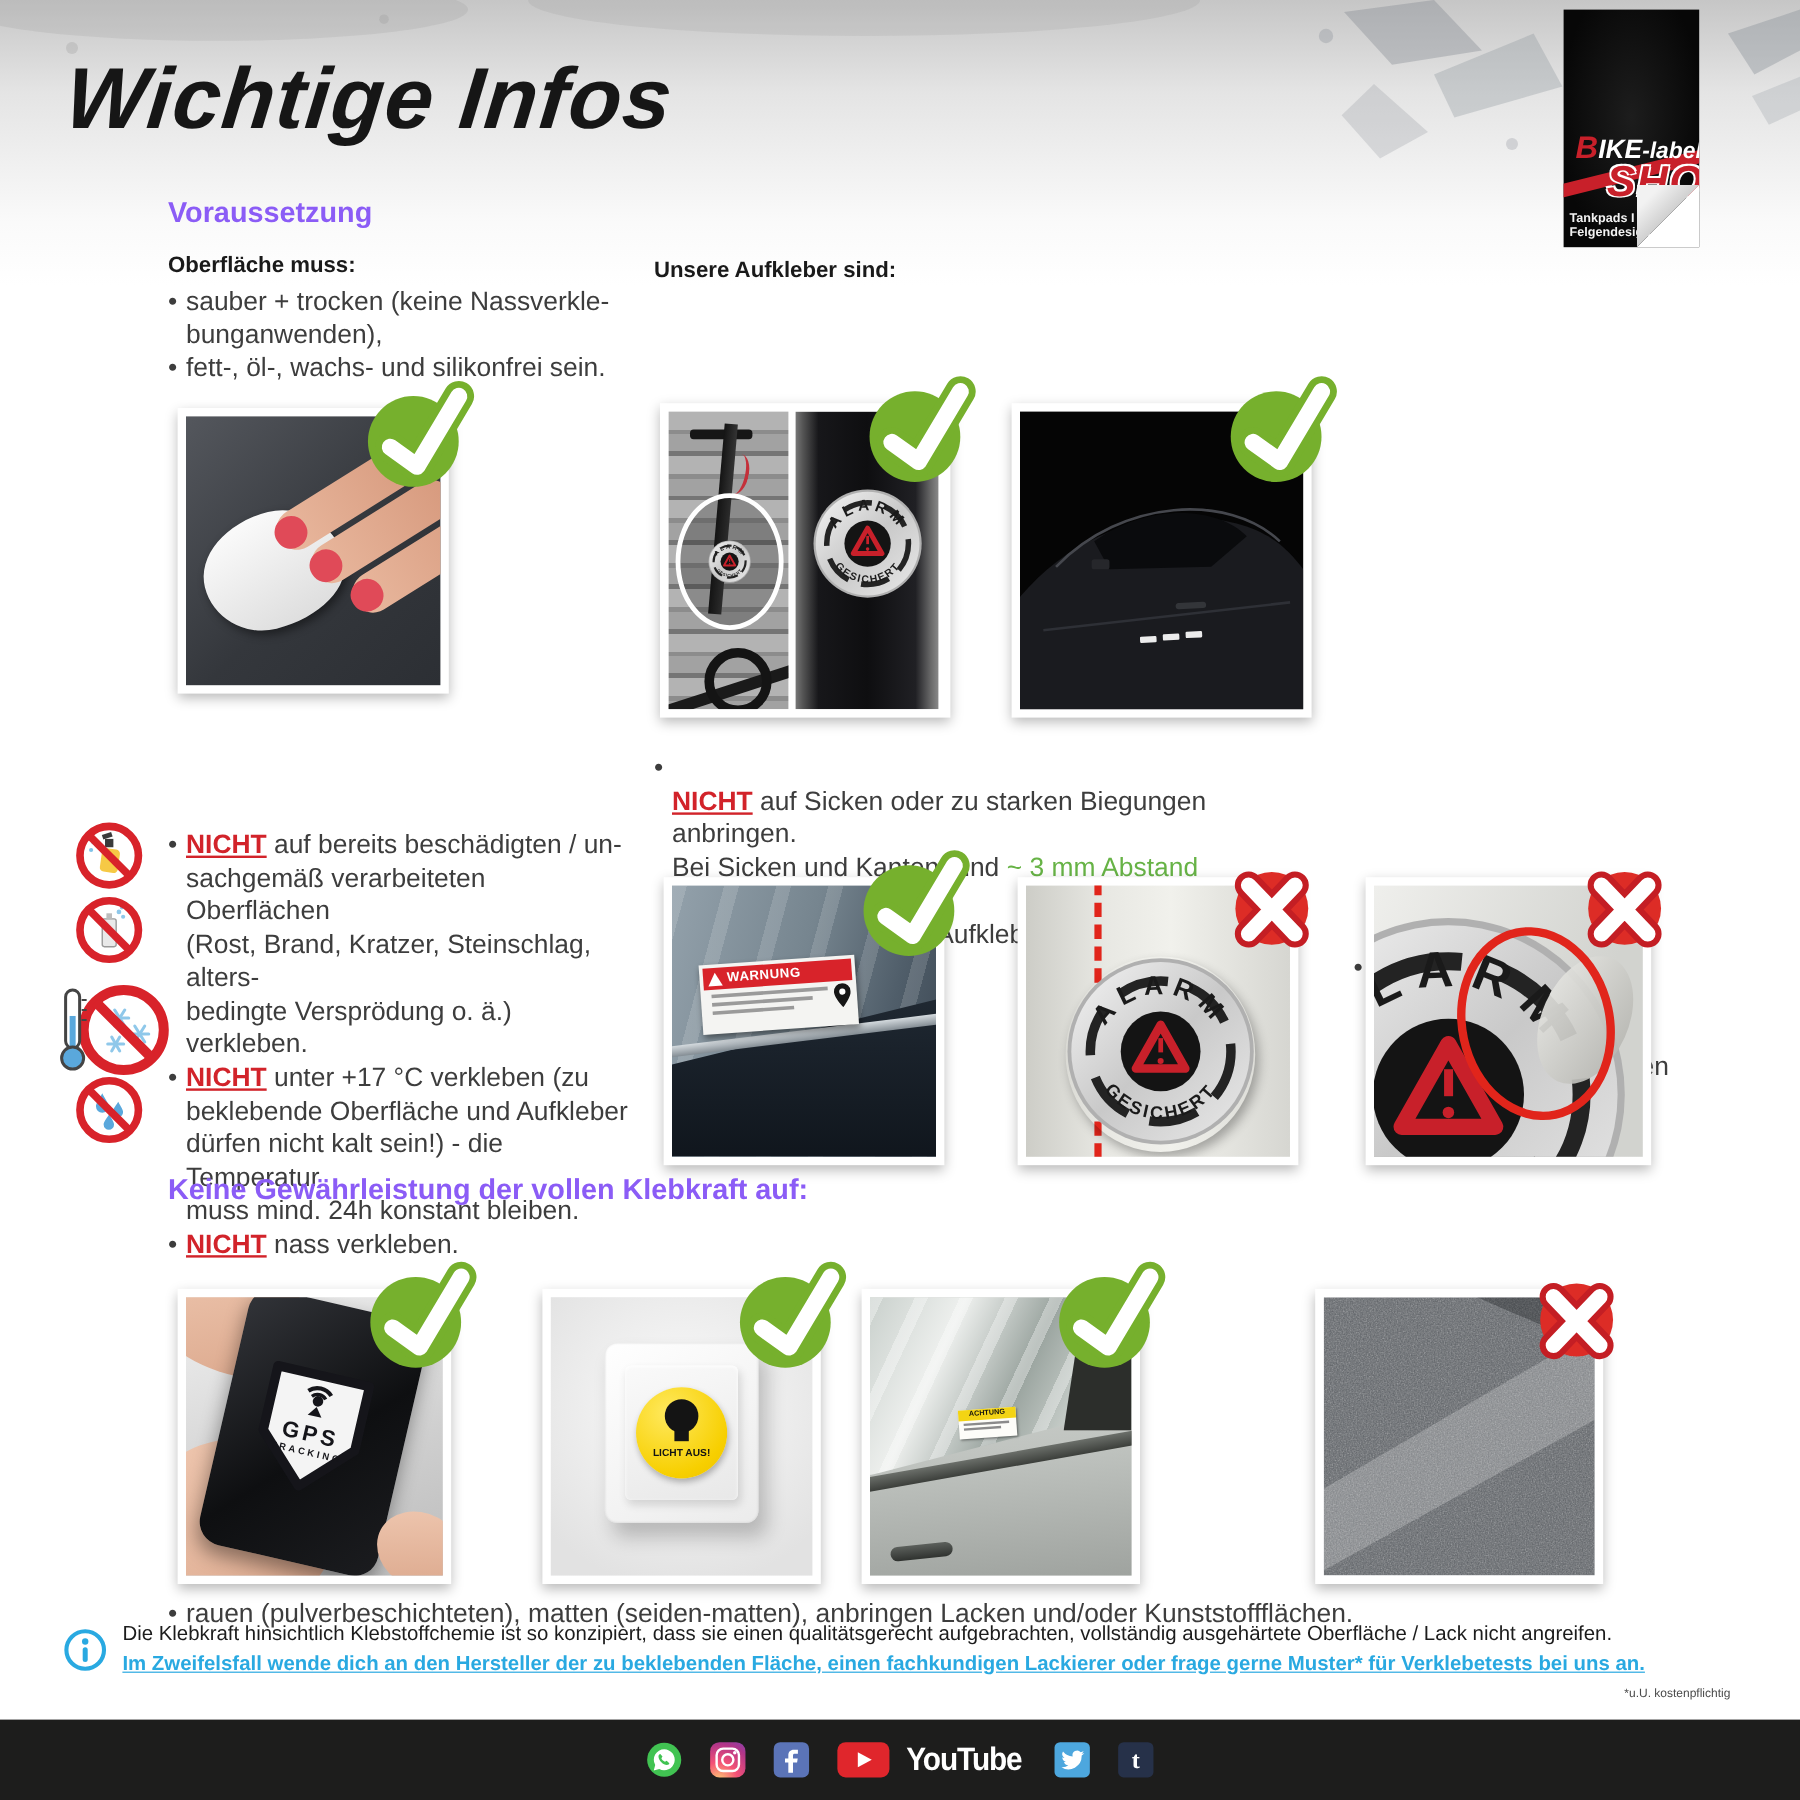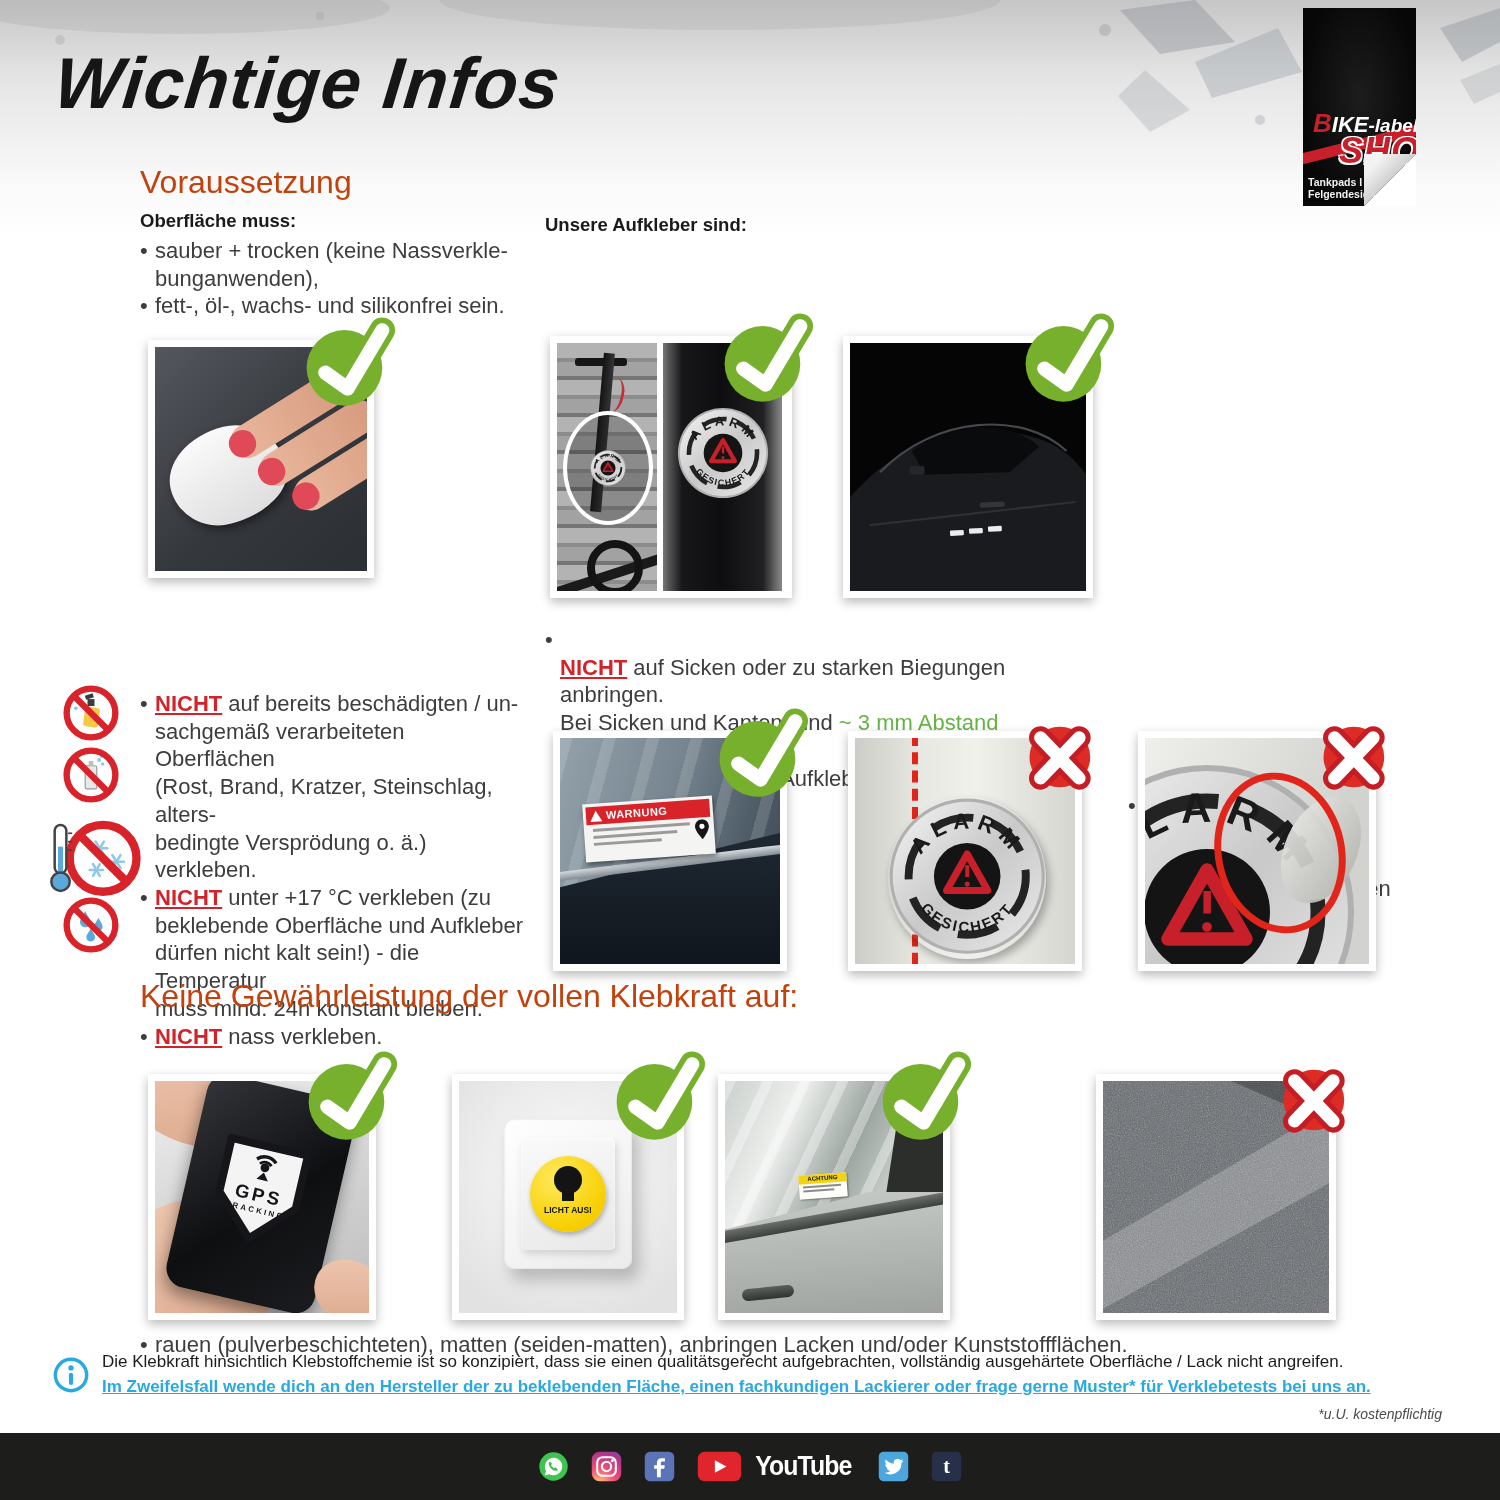--- a/index.html
+++ b/index.html
@@ -26,21 +26,21 @@
   .logo-shop{left:36px;top:122px;font-size:36px;font-weight:bold;font-style:italic;color:#c8202a;letter-spacing:1px;
     text-shadow:-1.5px -1.5px 0 #fff,1.5px -1.5px 0 #fff,-1.5px 1.5px 0 #fff,1.5px 1.5px 0 #fff;}
   .logo-tag{left:5px;top:168px;font-size:10.5px;font-weight:bold;color:#f2f2f2;letter-spacing:0;}
   .curl-white{right:0;bottom:0;width:52px;height:52px;background:#fff;
     clip-path:polygon(100% 0,100% 100%,0 100%);}
   .curl-fold{right:0;bottom:0;width:52px;height:52px;
     background:linear-gradient(135deg,#f2f2f2 20%,#b9b9b9 70%,#8d8d8d);
     clip-path:polygon(0 100%,100% 0,0 0);}
 
   
-  .h1{font-size:32px;font-weight:normal;color:#c2410c;}
+  .h1{font-size:24px;font-weight:bold;color:#8b5cf6;}
   .h2{font-size:18.5px;font-weight:bold;color:#1a1a1a;}
   .txt{font-size:22px;line-height:1.26;color:#3d3d3d;}
   .bullet{position:relative;padding-left:15px;}
   .bullet::before{content:"\2022";position:absolute;left:0;top:0;color:#3d3d3d;}
   .nicht{color:#d2232a;font-weight:bold;text-decoration:underline;}
   .green-text{color:#67b346;}
   .red-text{color:#d2232a;}
   .achtung-title{font-size:58px;font-weight:bold;color:#cc2128;letter-spacing:2px;}
 
   
@@ -139,21 +139,21 @@
   .sill{position:absolute;left:-4%;top:56%;width:112%;height:12px;background:linear-gradient(180deg,#6b6f6a,#3c3f3b);transform:rotate(-10deg);}
   .win-sticker{position:absolute;left:34%;top:40%;width:48px;height:24px;background:#fdfdf9;transform:rotate(-4deg);
     box-shadow:1px 1px 2px rgba(0,0,0,.4);}
   .win-sticker .yb{background:#f3d414;font-size:6px;font-weight:bold;color:#111;text-align:center;line-height:9px;height:9px;}
   .win-sticker .gb{height:2px;background:#8b8b8b;margin:2px 4px 0;}
   .handle{position:absolute;left:8%;bottom:6%;width:52px;height:12px;background:linear-gradient(180deg,#5c605c,#2f322f);border-radius:6px;transform:rotate(-6deg);}
 
   
   .foot-line1{font-size:17px;color:#1c1c1c;}
   .foot-line2{font-size:17px;font-weight:bold;color:#29a9e1;text-decoration:underline;margin-top:5px;}
-  .foot-note{font-size:14px;font-style:italic;color:#4a4a4a;}
+  .foot-note{font-size:10px;color:#4a4a4a;}
   .social-bar{left:0;top:1433px;width:1500px;height:67px;background:#1d1d1c;
     display:flex;align-items:center;justify-content:center;gap:22px;}
   .yt-group{display:flex;align-items:center;gap:9px;}
   .yt-label{color:#fff;font-weight:bold;font-size:27px;letter-spacing:-1px;transform:scaleX(.92);}
 </style>
 </head>
 <body>
 
 <svg width="0" height="0" style="position:absolute" aria-hidden="true">
   <defs>

